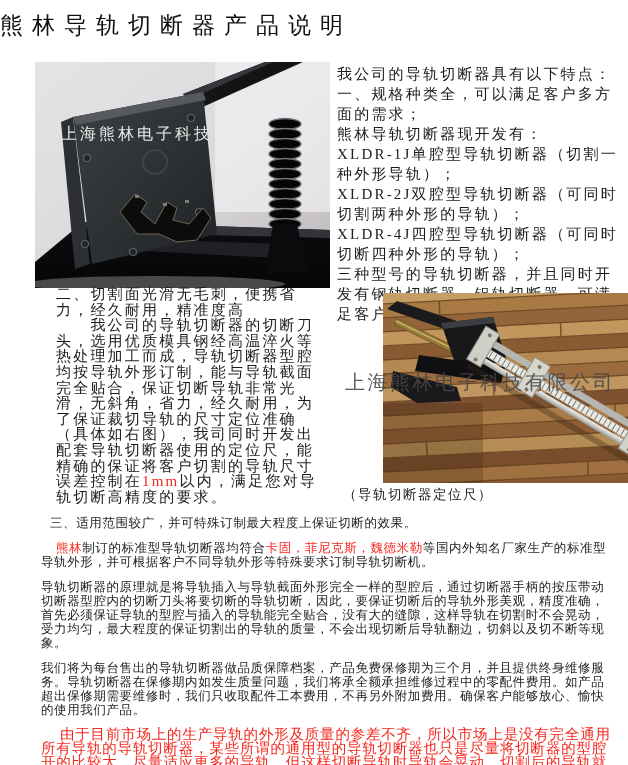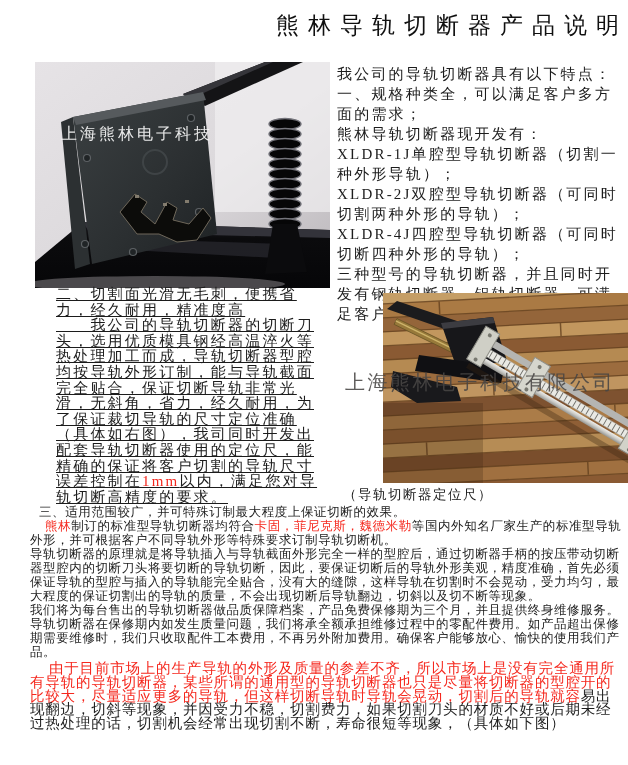--- a/index.html
+++ b/index.html
@@ -4,60 +4,60 @@
 <style>
   html,body{margin:0;padding:0;background:#ffffff;}
   .page{
     position:relative;width:628px;height:765px;margin:0 auto;
     background:#ffffff;overflow:hidden;
     font-family:"Liberation Serif","DejaVu Serif",serif;
     color:#1c1c1c;
   }
   .title{
     position:absolute;left:0;top:10px;width:628px;margin:0;
-    text-align:right;font-size:23px;font-weight:500;letter-spacing:9px;
+    text-align:left;font-size:23px;font-weight:500;letter-spacing:9px;
     color:#101010;white-space:nowrap;
   }
   
   .photo1{position:absolute;left:35px;top:62px;width:295px;height:226px;overflow:hidden;}
   .photo1 svg{display:block;}
   .wm1{
     position:absolute;left:26px;top:62px;width:240px;
     color:rgba(248,248,248,0.92);font-size:16px;letter-spacing:3px;white-space:nowrap;
   }
   
   .col-right{
     position:absolute;left:337px;top:64px;width:289px;
     font-size:15px;line-height:20px;letter-spacing:2.2px;
     white-space:pre-line;word-break:break-all;
   }
   
   .col-left{
     position:absolute;left:56px;top:287px;width:266px;
     font-size:15px;line-height:15.6px;letter-spacing:2.2px;
-    white-space:pre-line;word-break:break-all;text-decoration:underline;
+    white-space:pre-line;word-break:break-all;
   }
   
   .photo2{position:absolute;left:343px;top:293px;width:282px;height:190px;overflow:hidden;padding-left:40px;}
   .photo2 svg{display:block;}
   .wm2{
     position:absolute;left:2px;top:76px;width:280px;
     color:rgba(72,70,68,0.88);font-size:20px;letter-spacing:2.5px;white-space:nowrap;
   }
   .caption{
     position:absolute;left:343px;top:486px;width:282px;
     text-align:left;font-size:13.5px;letter-spacing:1.5px;
   }
   
   .bottom{
     position:absolute;left:30px;top:505px;width:596px;
     font-size:12.5px;line-height:14px;letter-spacing:0.6px;
     word-break:break-all;
   }
-  .bottom p{margin:0;padding:0;}
+  .bottom p{margin:11px;padding:0;}
   .p-indent-sm{text-indent:9px;}
   .p-indent-md{text-indent:15px;}
   .warning{
     margin-top:3px !important;
     font-size:14.5px;line-height:13.8px;letter-spacing:0.8px;text-indent:19px;
   }
   .red{color:#f5281e;}
 </style>
 </head>
 <body>

